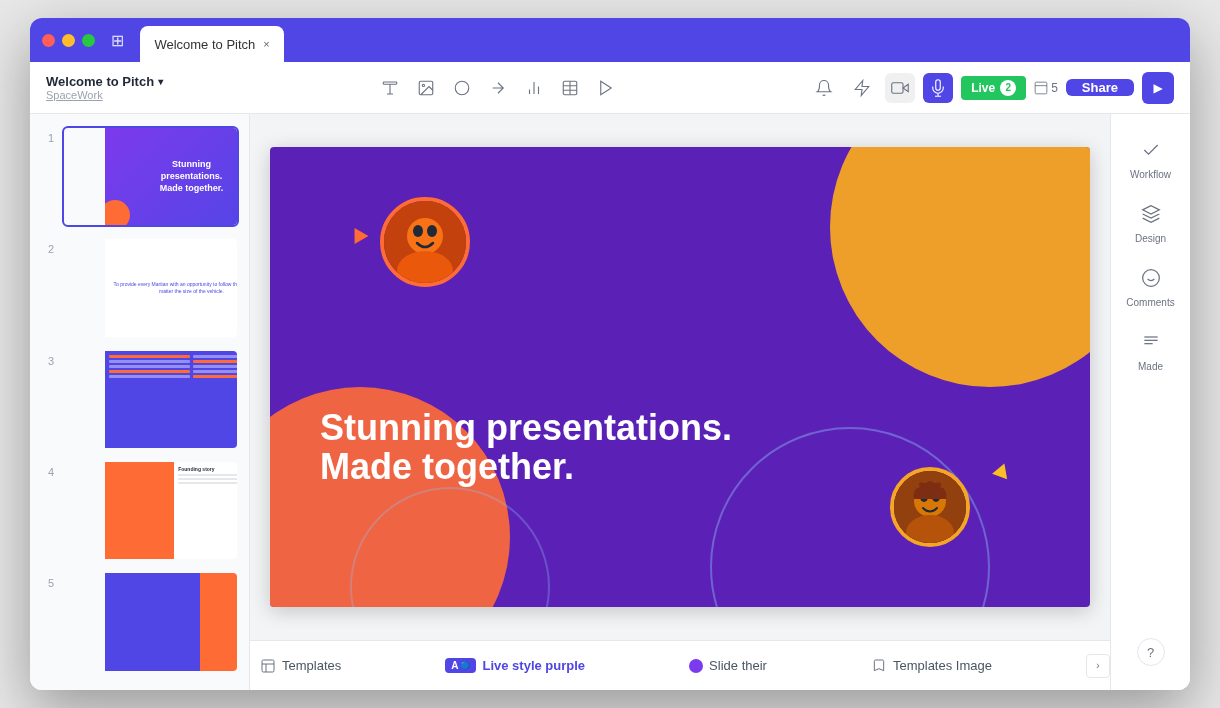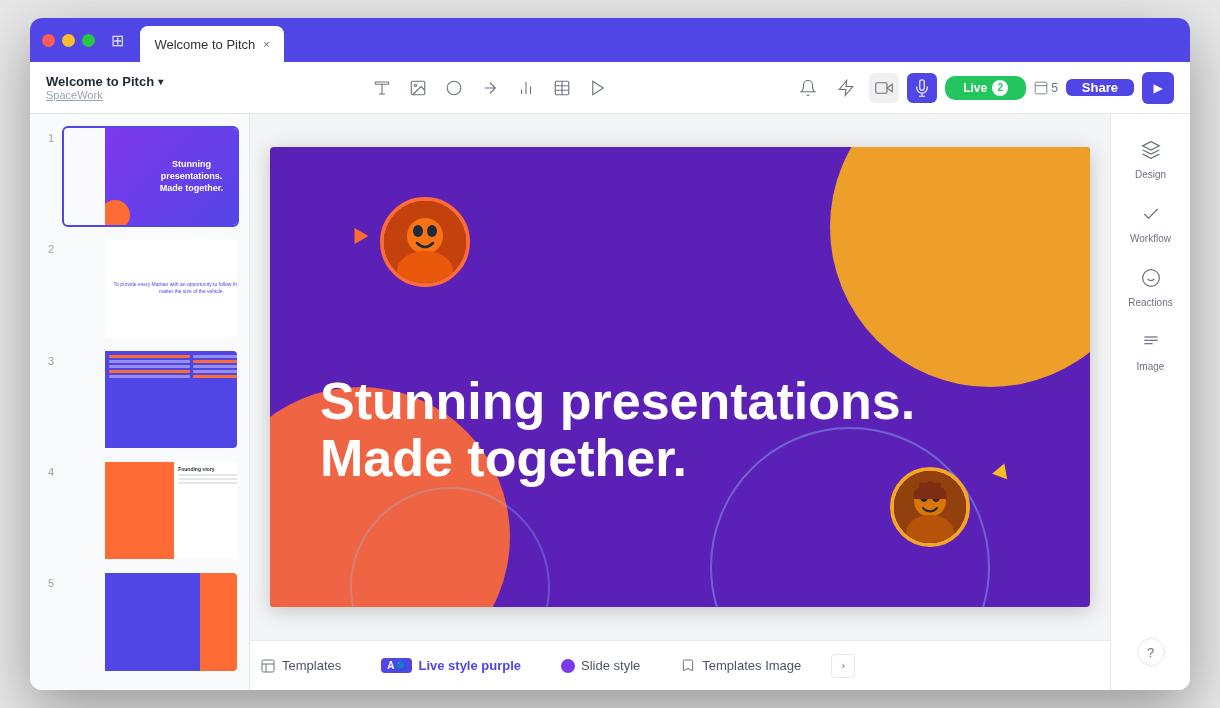--- a/index.html
+++ b/index.html
@@ -133,22 +133,22 @@
       display: flex;
       align-items: center;
       justify-content: center;
       border-radius: 6px;
     }
     .live-badge {
       background: #22c55e;
       color: white;
       font-size: 12px;
       font-weight: 600;
-      padding: 4px 18px;
-      border-radius: 10px;
+      padding: 4px 10px;
+      border-radius: 4px;
       display: flex;
       align-items: center;
       gap: 5px;
     }
     .live-count {
       background: white;
       color: #22c55e;
       border-radius: 50%;
       width: 16px;
       height: 16px;
@@ -335,21 +335,21 @@
       bottom: -80px;
       left: 80px;
       background: transparent;
     }
     .canvas-main-text {
       position: absolute;
       bottom: 120px;
       left: 50px;
       right: 50px;
       color: white;
-      font-size: 52px;
+      font-size: 36px;
       font-weight: 900;
       line-height: 1.1;
       z-index: 10;
     }
     
     .avatar-circle {
       position: absolute;
       border-radius: 50%;
       overflow: hidden;
       border: 4px solid #ff6b35;
@@ -401,21 +401,21 @@
       border-bottom: 14px solid #fbbf24;
       transform: rotate(20deg);
     }
     
     .bottom-bar {
       height: 50px;
       background: #ffffff;
       border-top: 1px solid #e5e7eb;
       display: flex;
       align-items: center;
-      justify-content: flex-start;
+      justify-content: space-between;
       gap: 20px;
       flex-shrink: 0;
     }
     .bottom-item {
       display: flex;
       align-items: center;
       gap: 6px;
       font-size: 13px;
       color: #4b5563;
       cursor: pointer;
@@ -767,69 +767,69 @@
         </div>
         <div class="bottom-item">
           <div class="brand-badge">
             <span>A</span>
             <span style="font-size:8px;">🔵</span>
           </div>
           <span style="color:#4f46e5; font-weight:600;">Live style purple</span>
         </div>
         <div class="bottom-item">
           <div class="color-dot"></div>
-          <span>Slide style</span>
+          <span>Slide their</span>
         </div>
         <div class="bottom-item">
           <svg width="16" height="16" viewBox="0 0 24 24" fill="none" stroke="#6b7280" stroke-width="1.5">
               <path d="M17 3H7a2 2 0 0 0-2 2v14l7-3 7 3V5a2 2 0 0 0-2-2z"></path>
             </svg>
           <span>Templates Image</span>
         </div>
         <div class="bottom-chevron">›</div>
       </div>
     </div>
 
     <div class="right-panel">
+      <div class="right-panel-item">
+        <span class="right-panel-icon">
+          <svg width="20" height="20" viewBox="0 0 24 24" fill="none" stroke="#6b7280" stroke-width="1.5">
+              <polyline points="20 6 9 17 4 12"></polyline>
+            </svg>
+        </span>
+        <span class="right-panel-label">Workflow</span>
+      </div>
       <div class="right-panel-item">
         <span class="right-panel-icon">
           <svg width="20" height="20" viewBox="0 0 24 24" fill="none" stroke="#6b7280" stroke-width="1.5">
               <path d="M12 2L2 7l10 5 10-5-10-5z"></path>
               <path d="M2 17l10 5 10-5"></path>
               <path d="M2 12l10 5 10-5"></path>
             </svg>
         </span>
         <span class="right-panel-label">Design</span>
       </div>
       <div class="right-panel-item">
         <span class="right-panel-icon">
           <svg width="20" height="20" viewBox="0 0 24 24" fill="none" stroke="#6b7280" stroke-width="1.5">
-              <polyline points="20 6 9 17 4 12"></polyline>
-            </svg>
-        </span>
-        <span class="right-panel-label">Workflow</span>
-      </div>
-      <div class="right-panel-item">
-        <span class="right-panel-icon">
-          <svg width="20" height="20" viewBox="0 0 24 24" fill="none" stroke="#6b7280" stroke-width="1.5">
               <circle cx="12" cy="12" r="10"></circle>
               <path d="M8 13s1.5 2 4 2 4-2 4-2"></path>
               <line x1="9" y1="9" x2="9.01" y2="9"></line>
               <line x1="15" y1="9" x2="15.01" y2="9"></line>
             </svg>
         </span>
-        <span class="right-panel-label">Reactions</span>
+        <span class="right-panel-label">Comments</span>
       </div>
       <div class="right-panel-item">
         <span class="right-panel-icon">
           <svg width="20" height="20" viewBox="0 0 24 24" fill="none" stroke="#6b7280" stroke-width="1.5">
               <line x1="4" y1="6" x2="20" y2="6"></line>
               <line x1="4" y1="10" x2="20" y2="10"></line>
               <line x1="4" y1="14" x2="14" y2="14"></line>
             </svg>
         </span>
-        <span class="right-panel-label">Image</span>
+        <span class="right-panel-label">Made</span>
       </div>
       <div class="right-panel-spacer"></div>
       <div class="right-panel-help">?</div>
     </div>
   </div>
 </div>
 
 </body></html>

